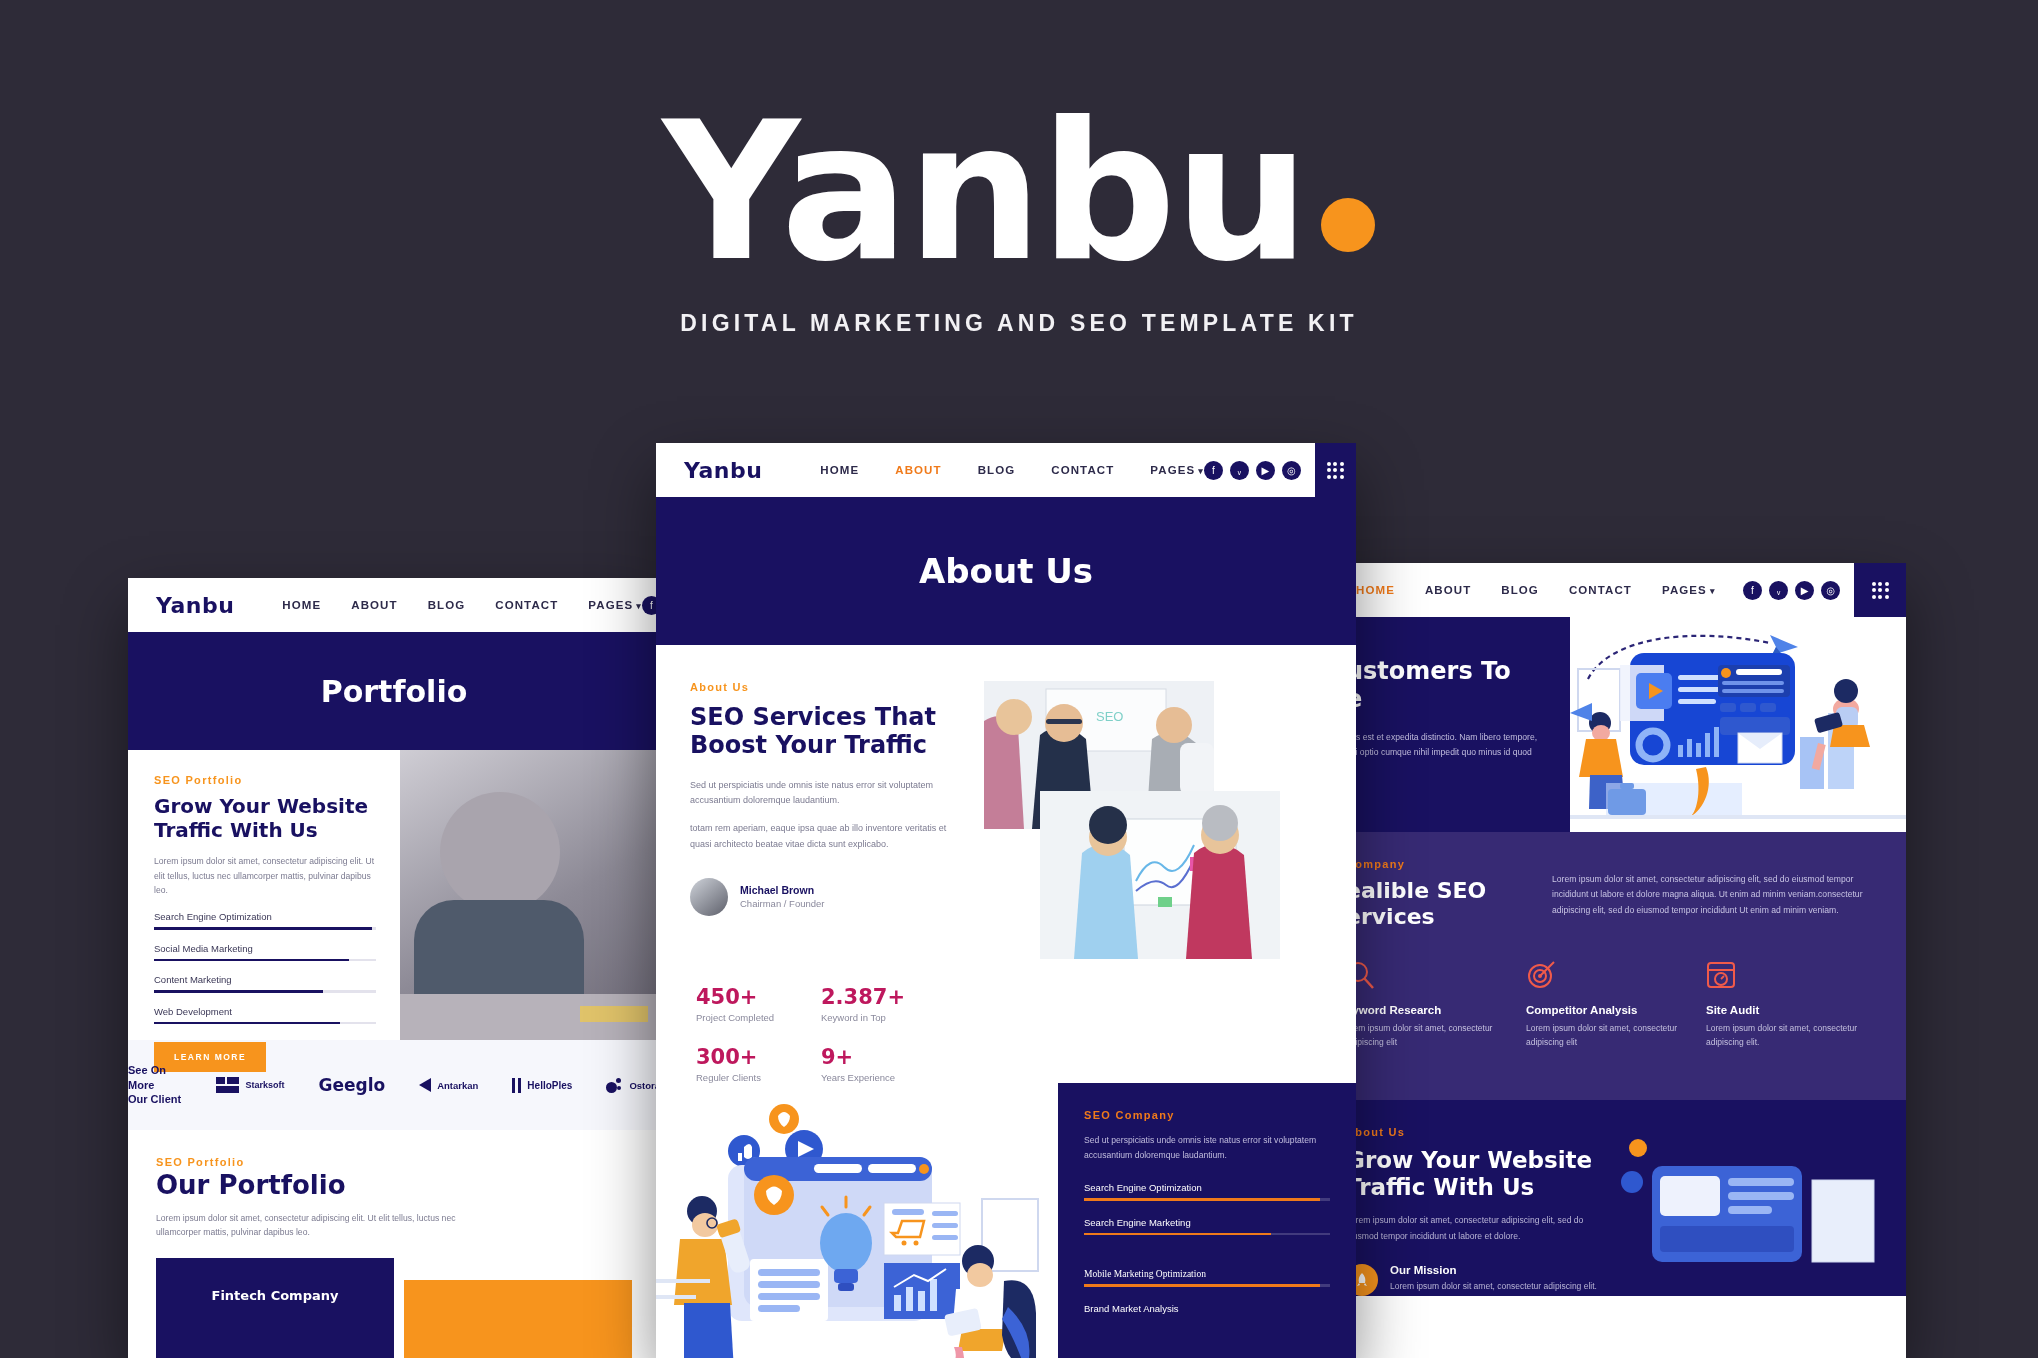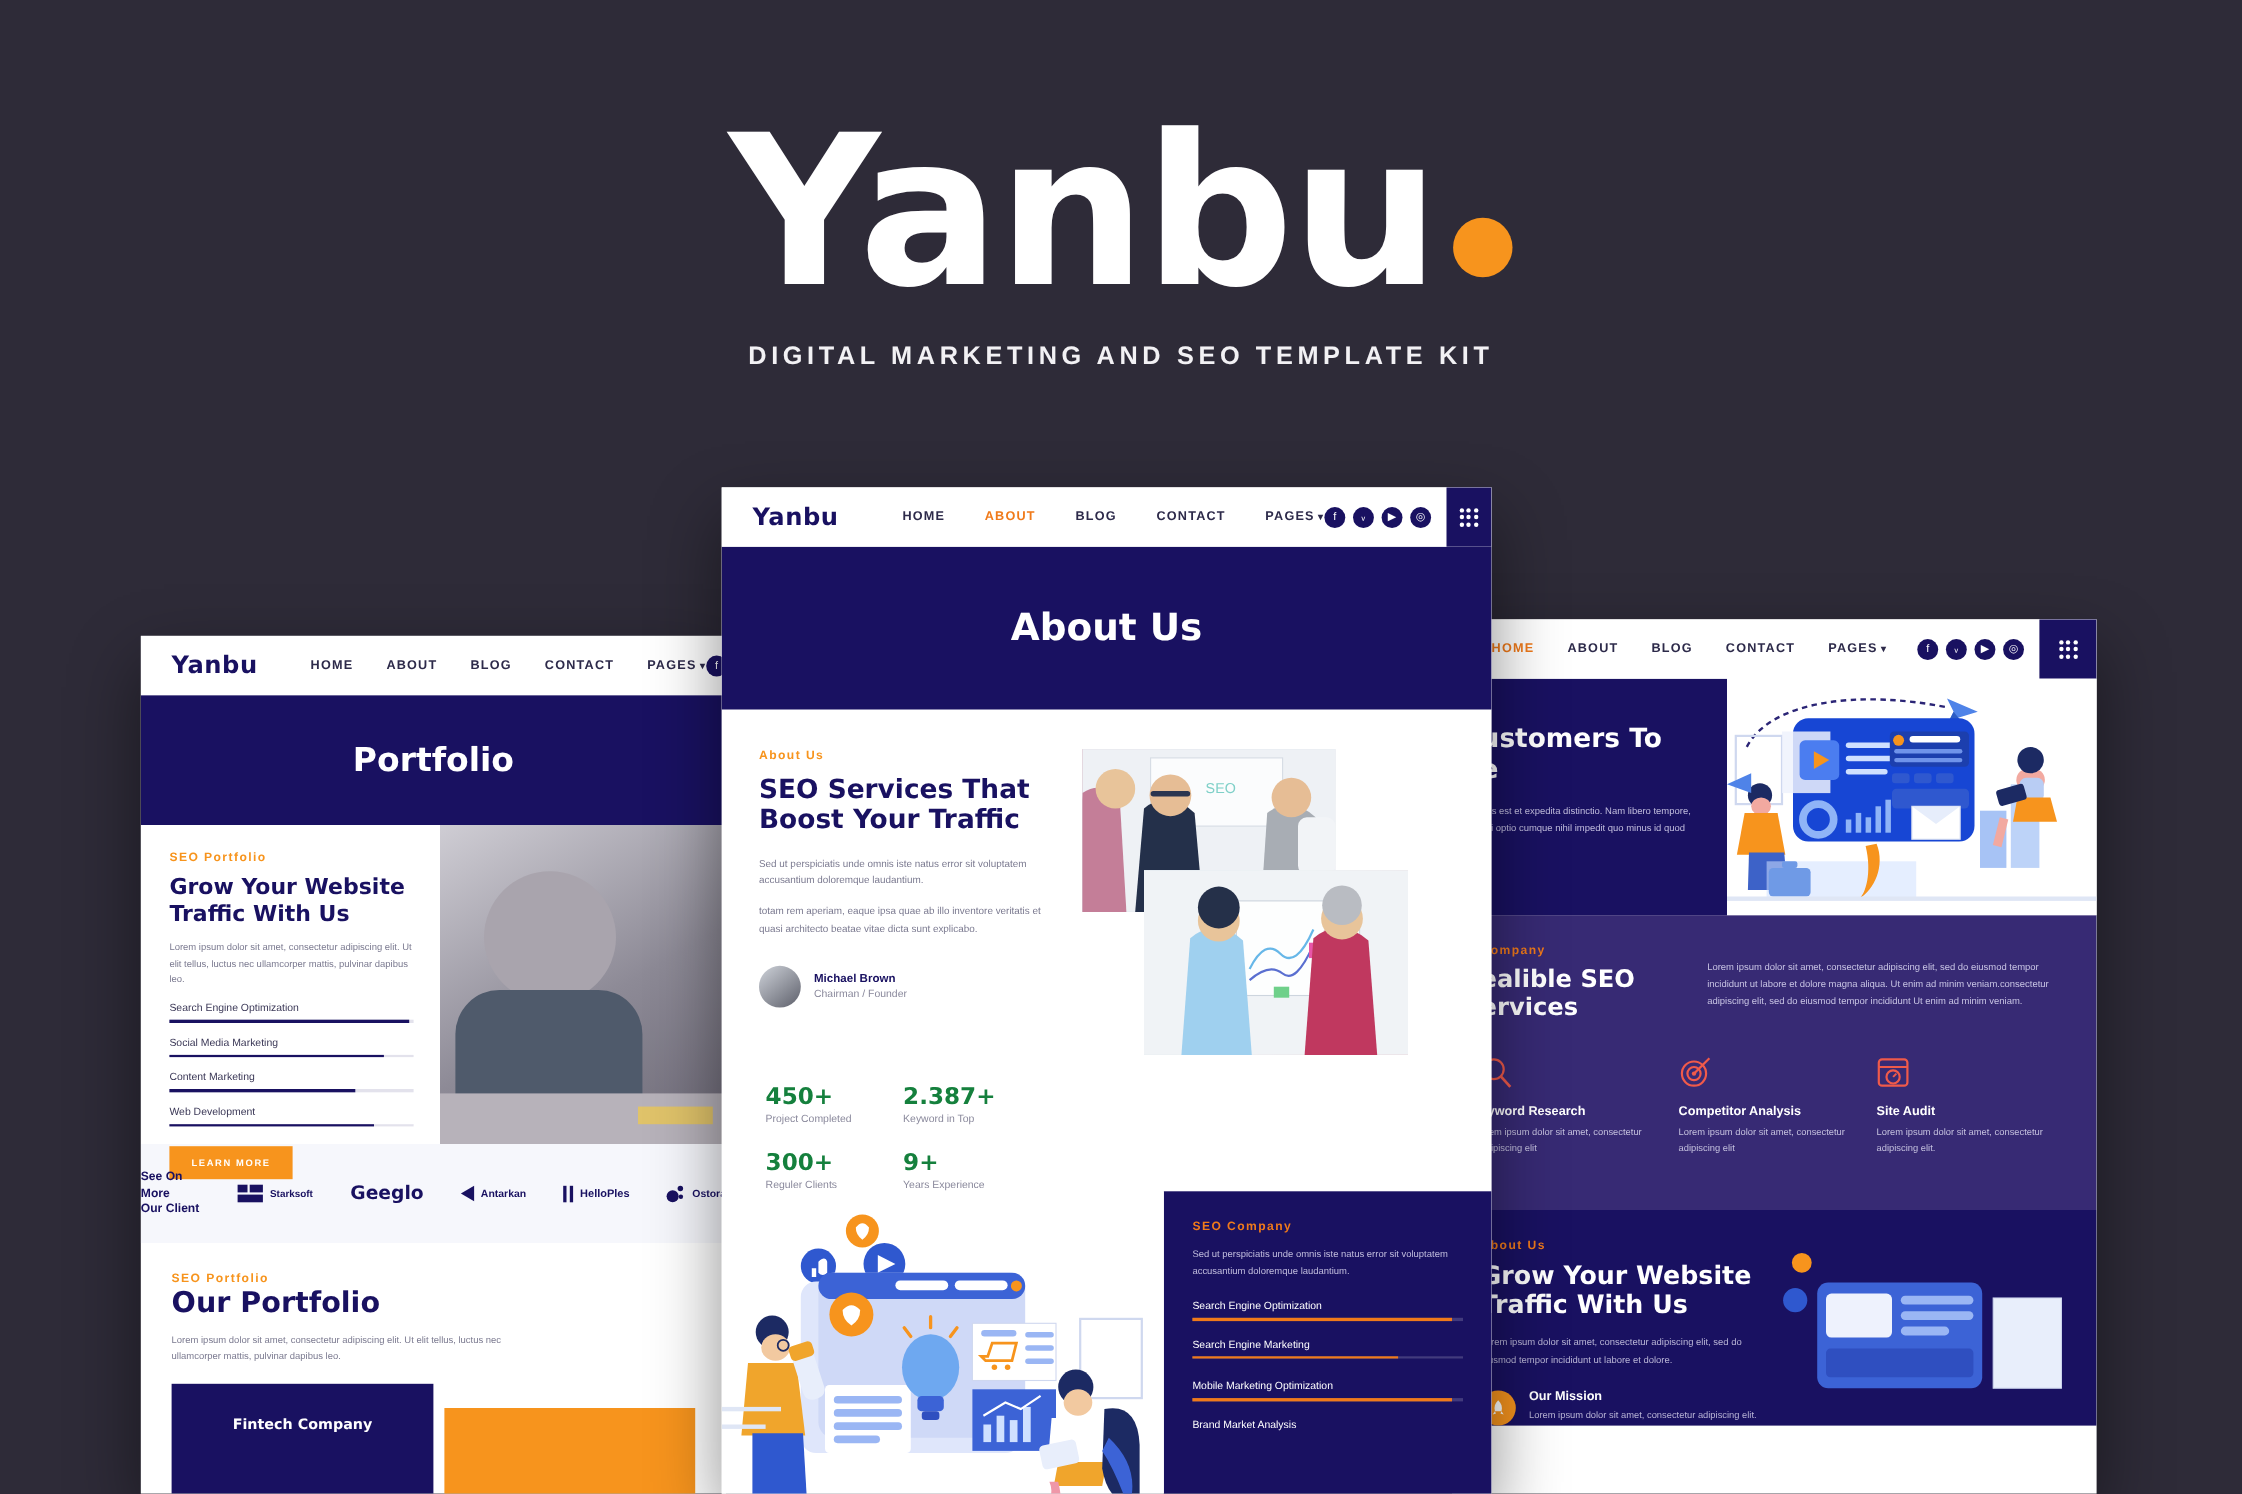--- a/index.html
+++ b/index.html
@@ -141,21 +141,21 @@
          background: linear-gradient(120deg,#c9a6b4 0%,#b8c3cf 40%,#e6e9ee 100%); }
   .ph2 { left: 56px; top: 110px; width: 240px; height: 168px;
          background: linear-gradient(120deg,#9fc3dd 0%,#dfe4ea 45%,#c0566c 100%); }
   .author { display: flex; align-items: center; gap: 12px; margin-top: 26px; }
   .avatar { width: 38px; height: 38px; border-radius: 50%;
             background: linear-gradient(140deg,#cfd3da,#5d5f6a); }
   .author-name { font-size: 10.5px; font-weight: 700; color: #191161; }
   .author-role { font-size: 9.5px; color: #8a899c; margin-top: 2px; }
   .mc-stats { display: grid; grid-template-columns: 1fr 1fr; row-gap: 22px;
               width: 290px; padding: 24px 0 0 40px; }
-  .stat-num { font-size: 21px; font-weight: 700; color: #15803d; font-family:"DejaVu Sans",sans-serif; }
+  .stat-num { font-size: 21px; font-weight: 700; color: #be185d; font-family:"DejaVu Sans",sans-serif; }
   .stat-lbl { font-size: 9.5px; color: #8a899c; margin-top: 3px; }
   .mc-lower { display: flex; }
   .mc-illus { width: 402px; height: 290px; position: relative; overflow: hidden; background: #fff; }
   .mc-agency { flex: 1; background: #191161; padding: 26px 26px 20px 26px; }
 
   
   .mr-hero { display: flex; height: 215px; background: #fff; }
   .mr-hero-txt { width: 250px; background: #191161; padding: 40px 18px 0 26px; }
   .mr-hero-illus { flex: 1; position: relative; overflow: hidden; background: #fff; }
   .mr-services { background: #372a74; padding: 26px 26px 24px 26px; height: 268px; }
@@ -653,21 +653,21 @@
           <div class="skill-track">
               <div class="skill-fill" style="width:96%"></div>
             </div>
         </div>
         <div class="skill skill-dark" style="margin-top:16px;">
           <div class="skill-label">Search Engine Marketing</div>
           <div class="skill-track">
               <div class="skill-fill" style="width:76%"></div>
             </div>
         </div>
-        <div class="skill skill-dark" style="margin-top:20px;">
+        <div class="skill skill-dark" style="margin-top:34px;font-family:Liberation Serif, serif;">
           <div class="skill-label">Mobile Marketing Optimization</div>
           <div class="skill-track">
               <div class="skill-fill" style="width:96%"></div>
             </div>
         </div>
         <div class="skill skill-dark" style="margin-top:16px;">
           <div class="skill-label">Brand Market Analysis</div>
 
         </div>
 

